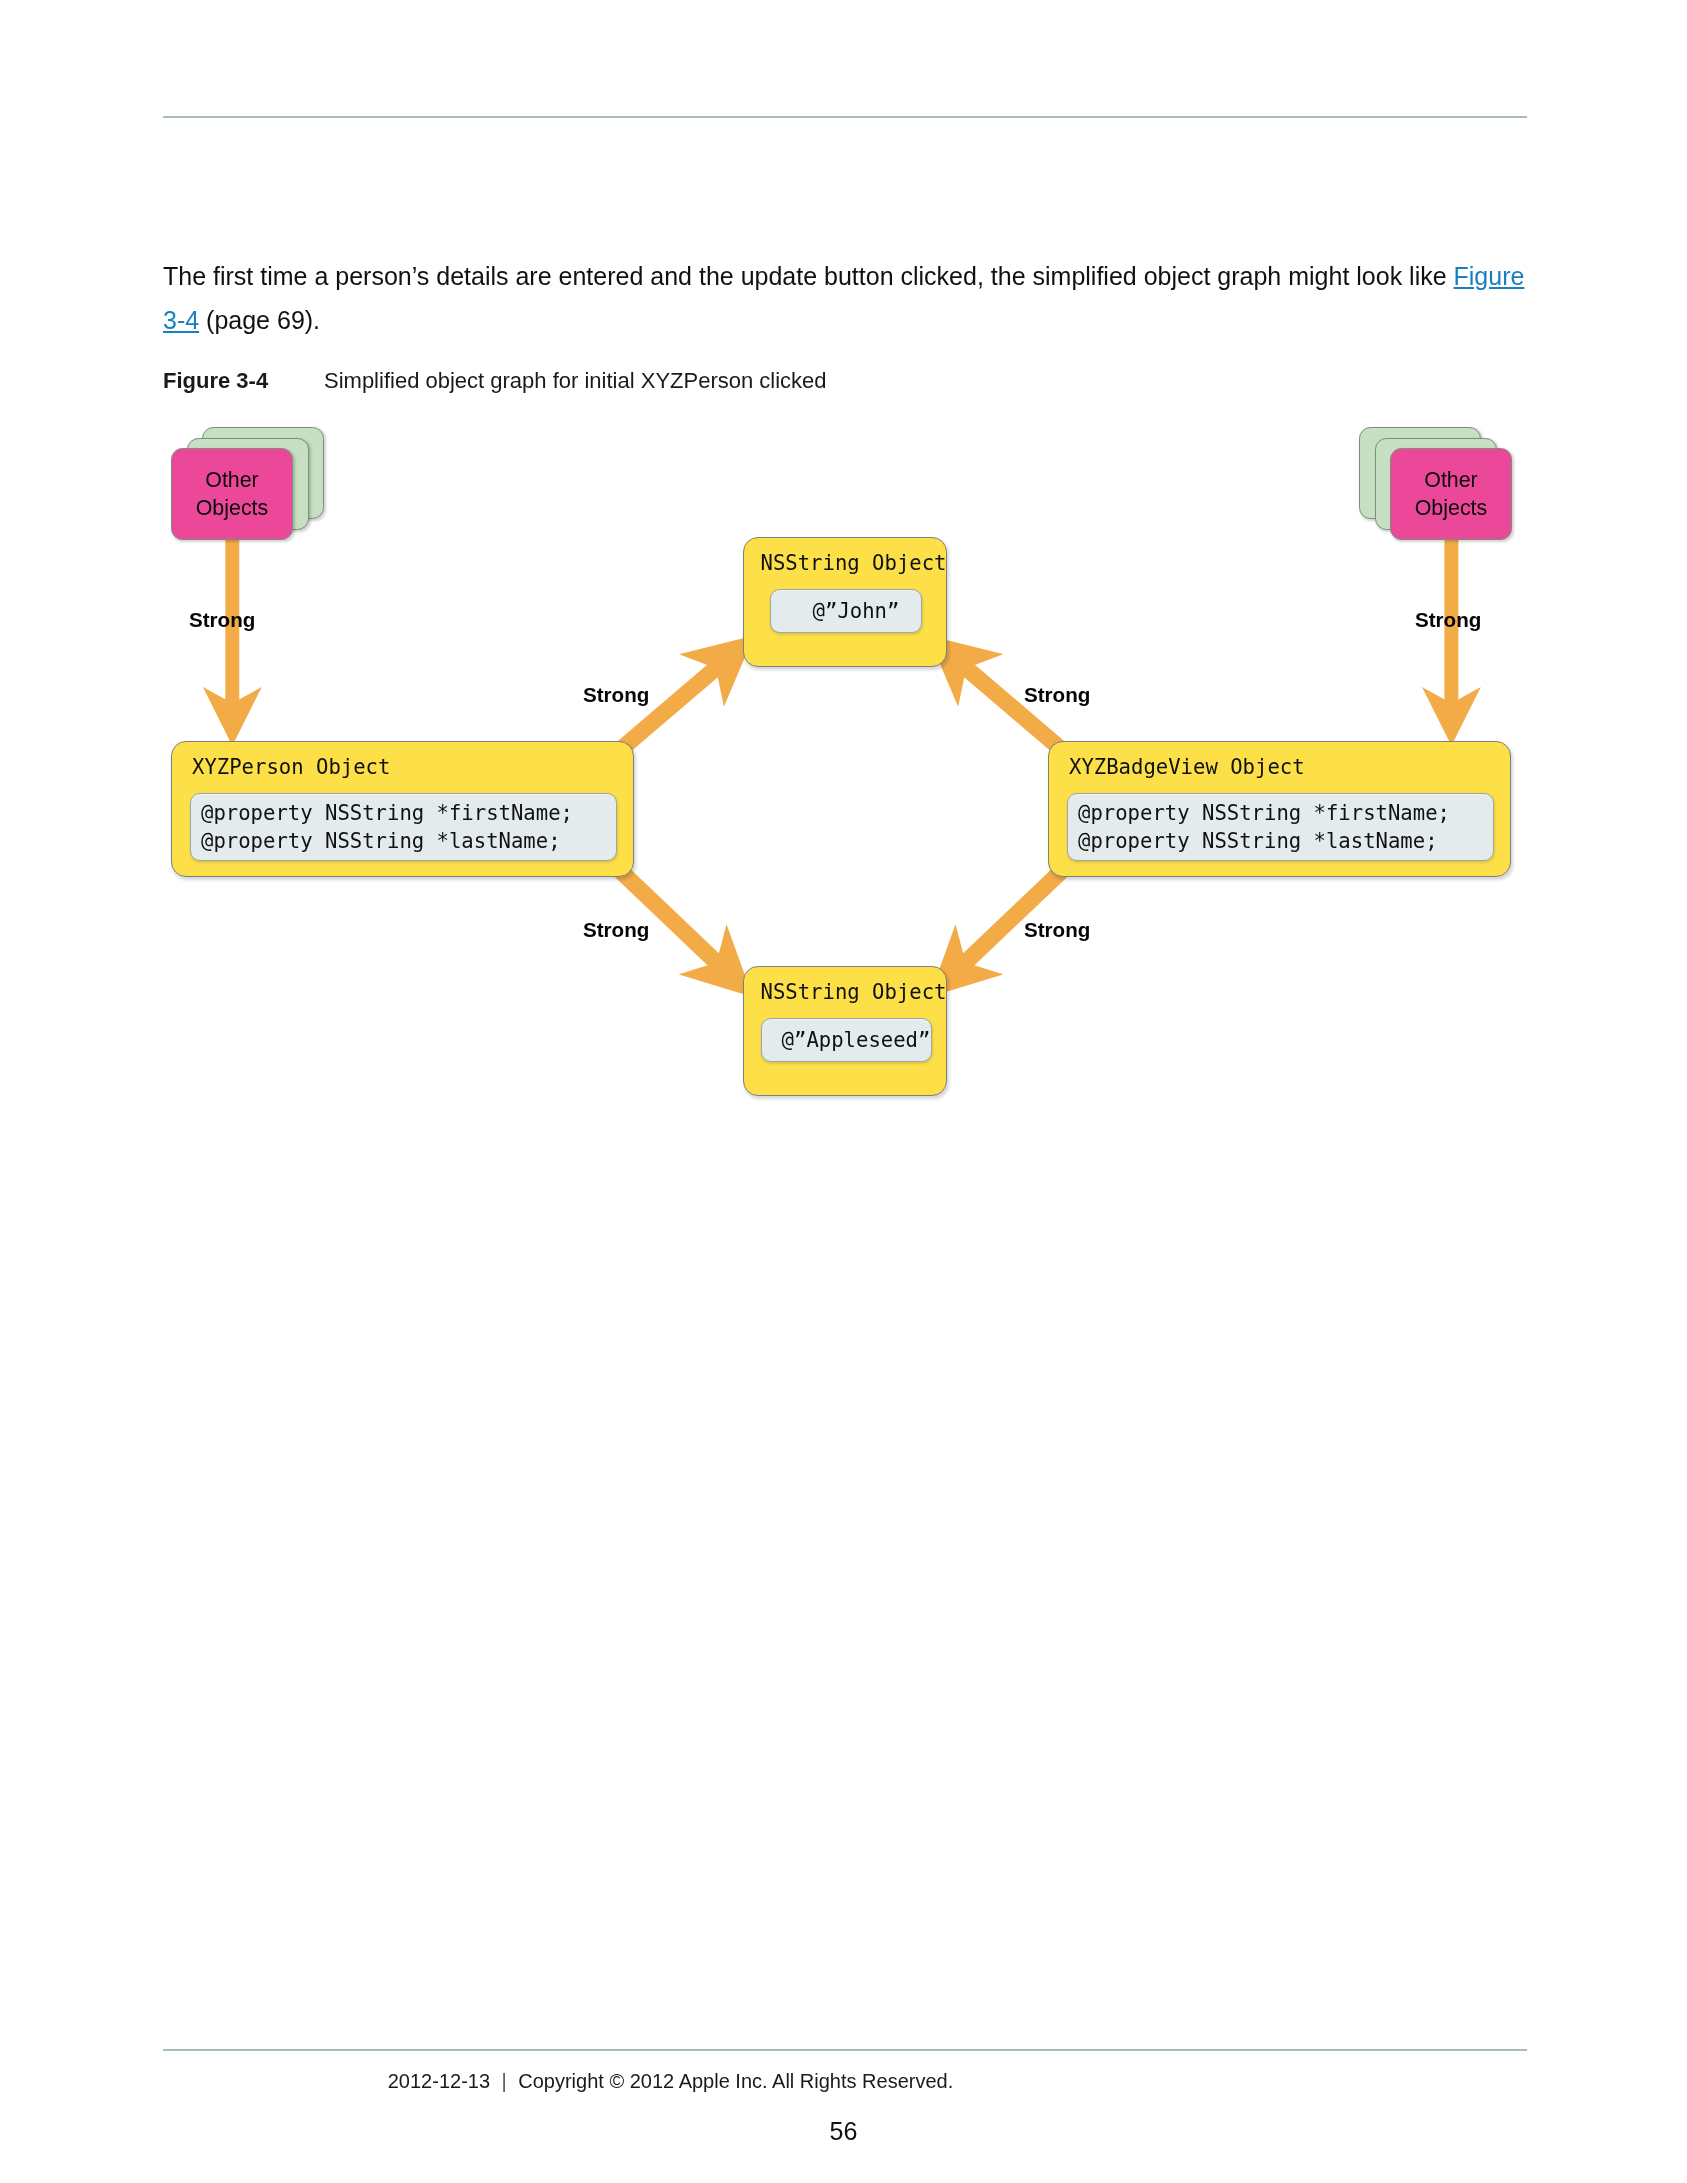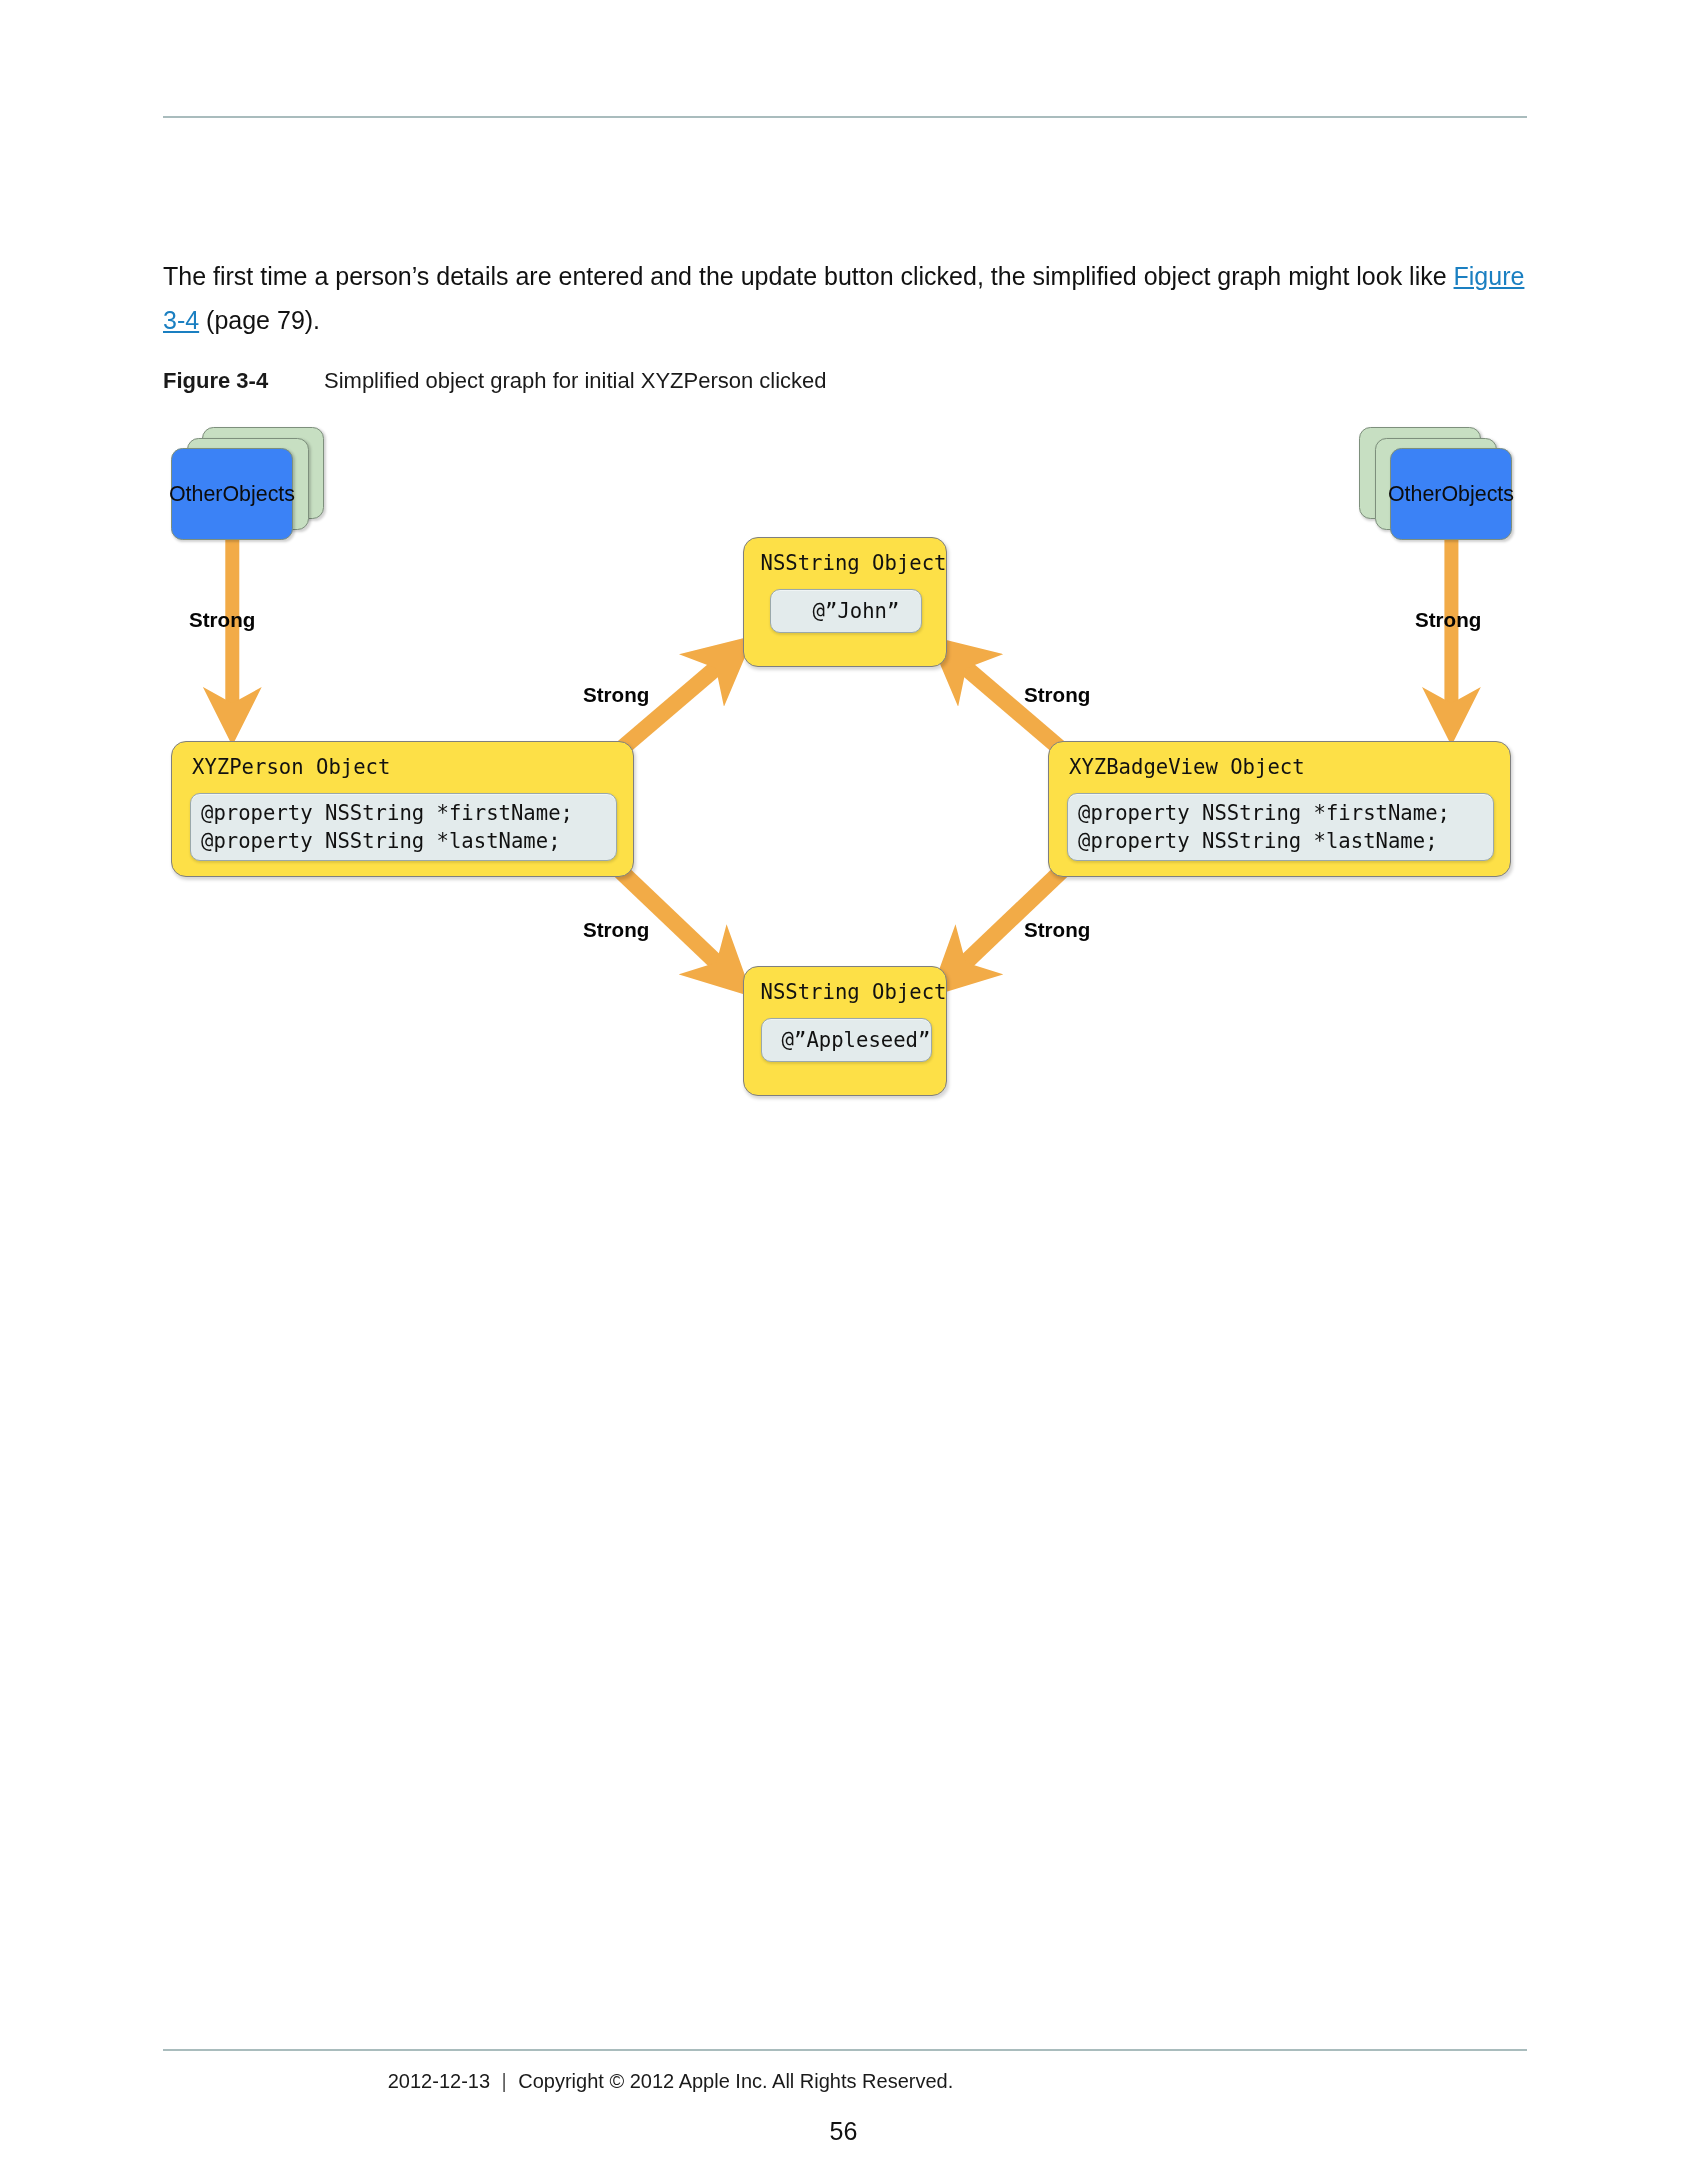--- a/index.html
+++ b/index.html
@@ -106,24 +106,24 @@
     width: 122px;
     height: 92px;
     box-sizing: border-box;
     border: 1.6px solid #7d8f7c;
     border-radius: 11.5px;
     background: #c7dfc2;
     box-shadow: 1.6px 1.6px 2.5px rgba(0,0,0,0.18);
   }
   .card-front {
     display: flex;
-    flex-direction: row;
+    flex-direction: column;
     align-items: center;
     justify-content: center;
-    background: #3b82f6;
+    background: #ec4899;
   }
   .card-front span {
     font-size: 21.4px;
     line-height: 28px;
     color: #0c0c0c;
     text-align: center;
     font-family: "Liberation Sans", sans-serif;
   }
 
   
@@ -257,21 +257,21 @@
     color: #111111;
   }
 </style>
 </head>
 <body>
 
 <div class="page">
 
   <div class="runhead-rule"></div>
 
-  <p class="body-para"><span>The first time a person’s details are entered and the update button clicked, the simplified object graph might look like </span><a class="link" href="#">Figure 3-4</a><span> (page 79).</span></p>
+  <p class="body-para"><span>The first time a person’s details are entered and the update button clicked, the simplified object graph might look like </span><a class="link" href="#">Figure 3-4</a><span> (page 69).</span></p>
 
   <div class="fig-caption">
     <span class="fig-num">Figure 3-4</span><span class="fig-title">Simplified object graph for initial XYZPerson clicked</span>
   </div>
 
   <div class="diagram">
 
     <svg class="arrows" viewBox="0 0 2048 2650" width="1687" height="2183">
       <defs>
         <marker id="ah" markerWidth="4.2" markerHeight="4.2" refX="2.0" refY="2.1" orient="auto" markerUnits="strokeWidth">

